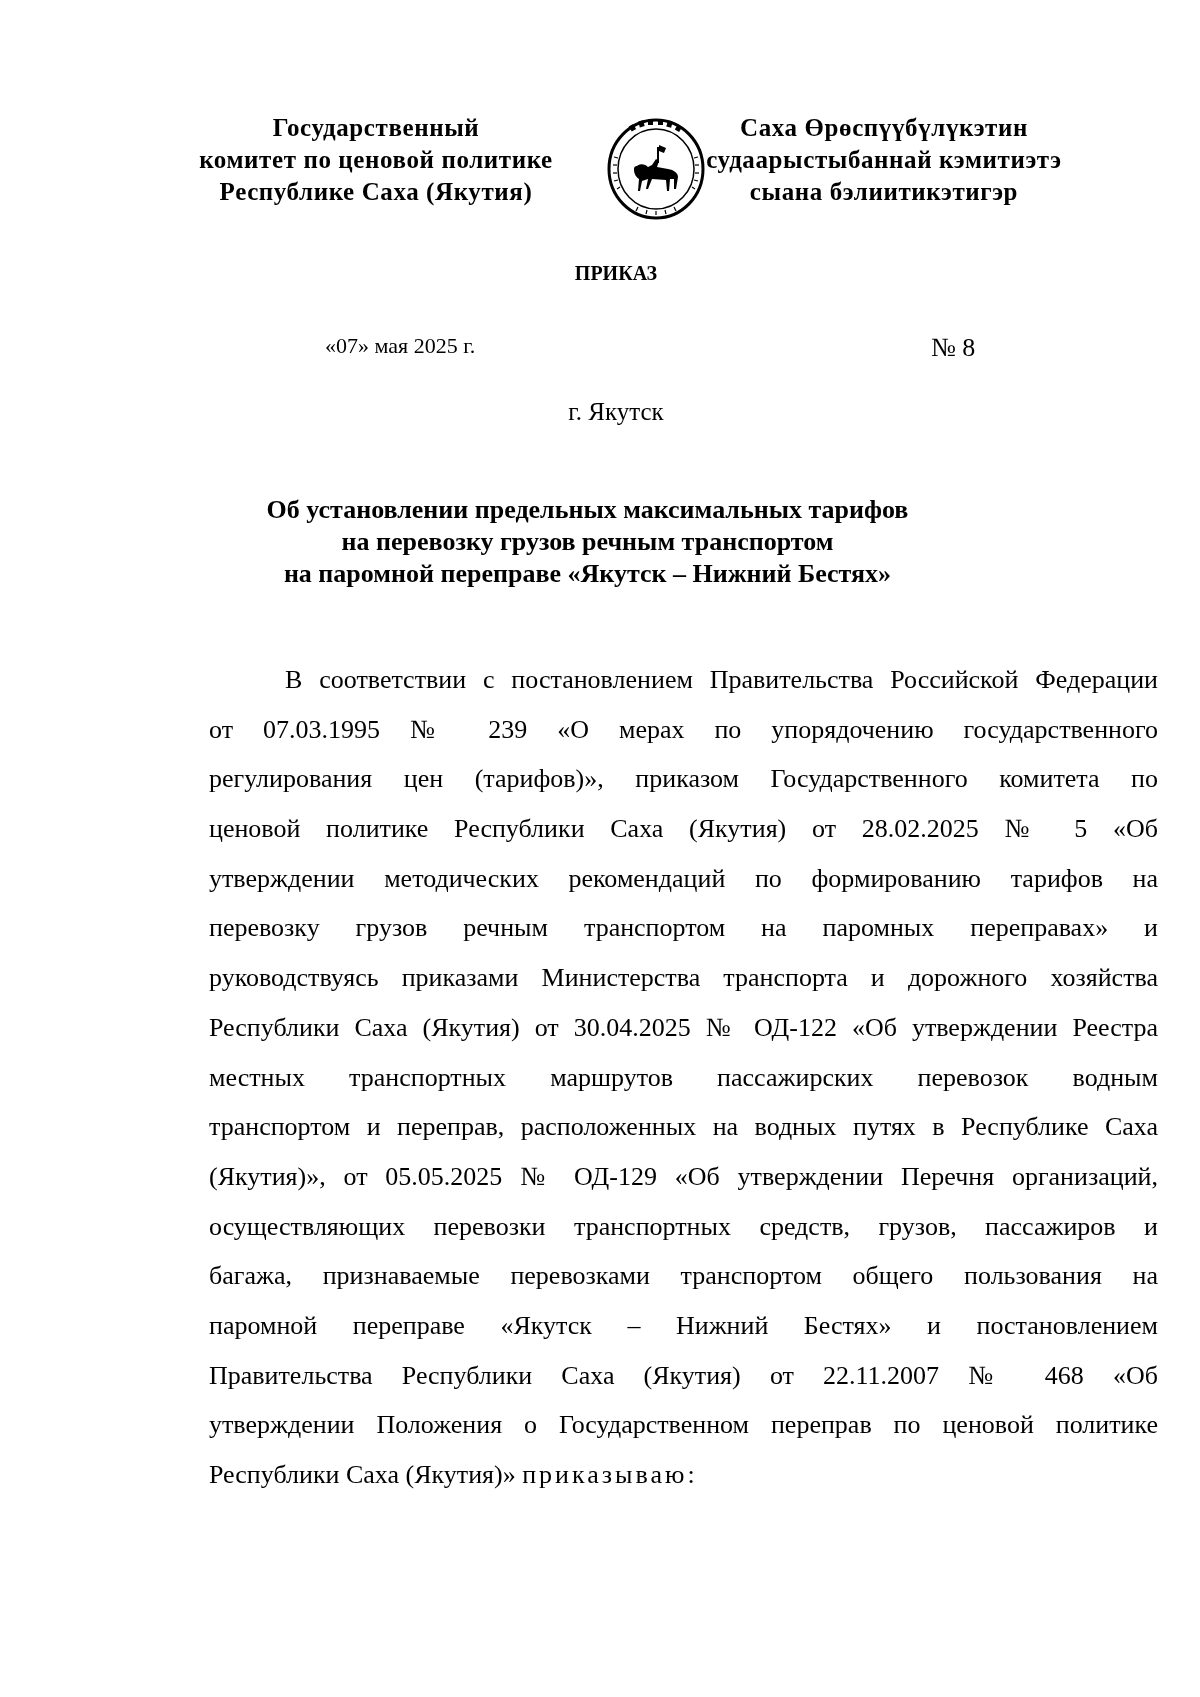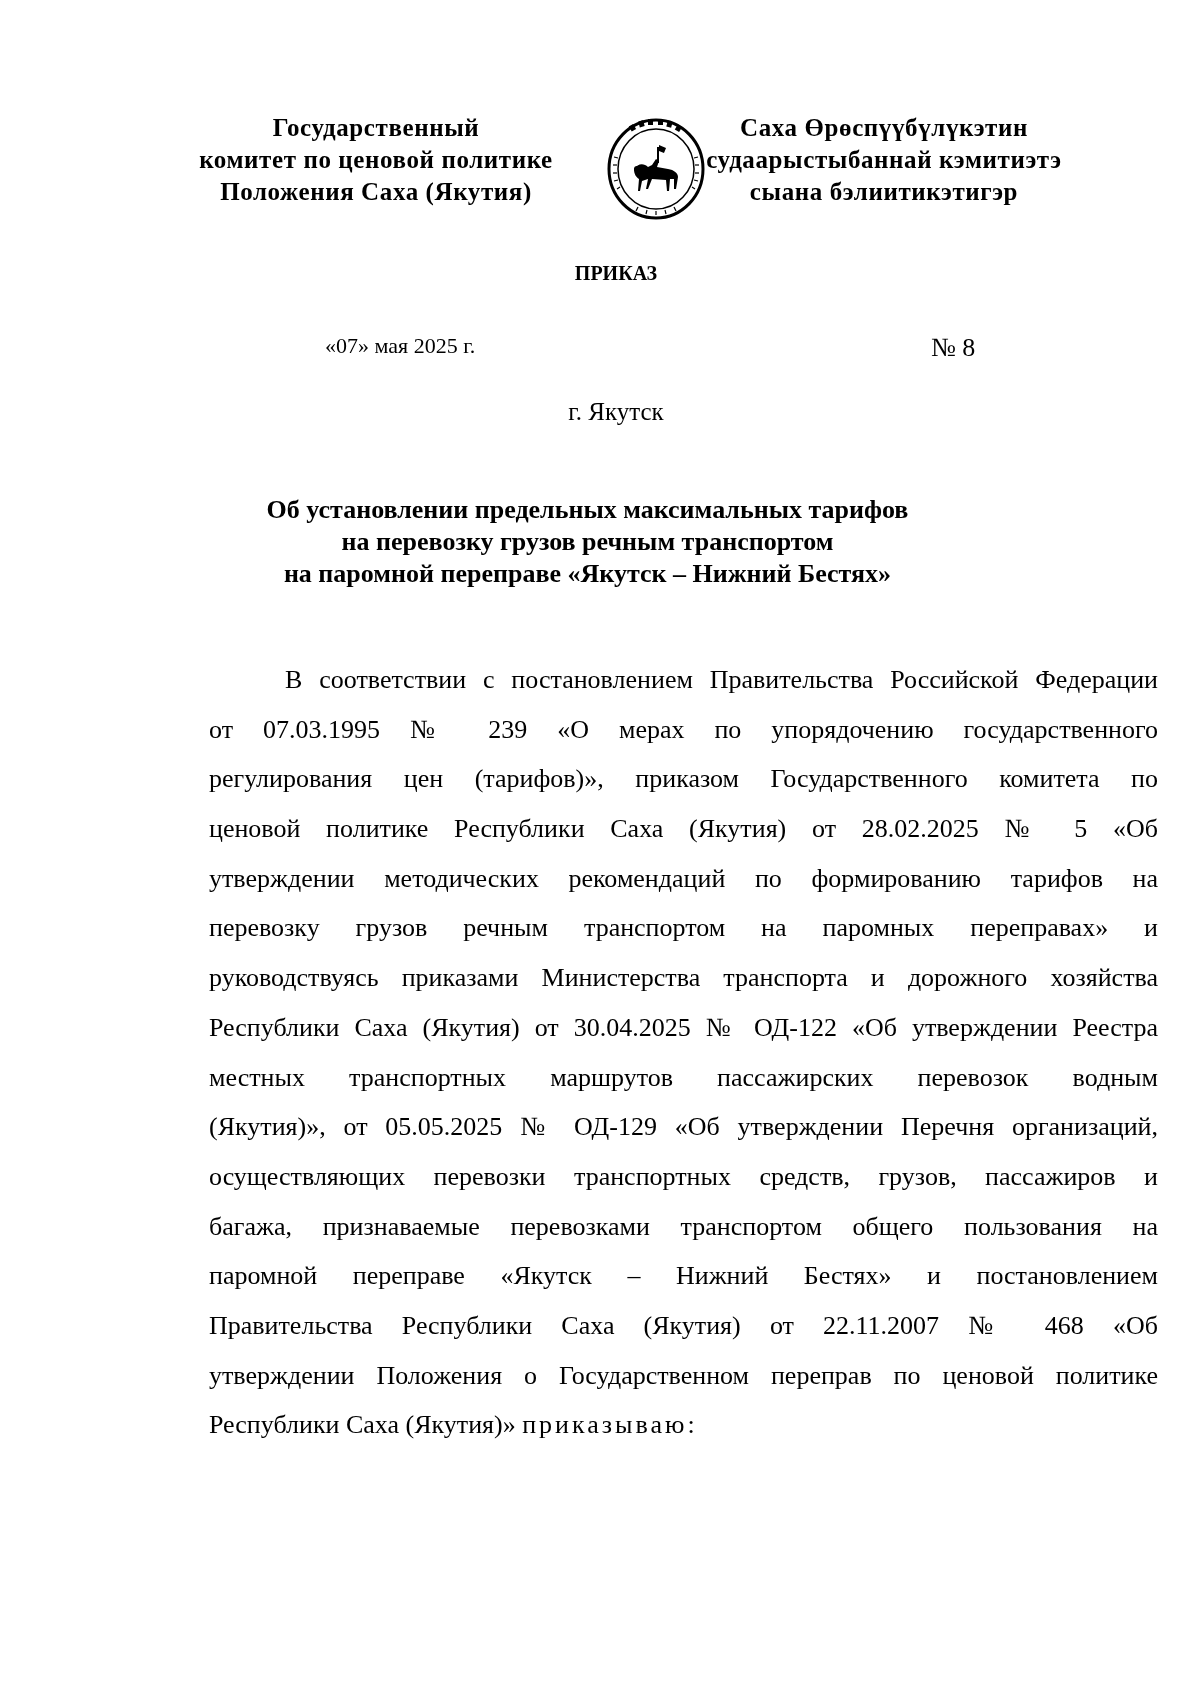--- a/index.html
+++ b/index.html
@@ -28,21 +28,21 @@
     .spaced { letter-spacing: 3px; }
   </style>
 </head>
 <body>
 
 <div class="page">
 
   <div class="hdr-left">
     <span class="hdr-line">Государственный</span>
     <span class="hdr-line">комитет по ценовой политике</span>
-    <span class="hdr-line">Положения Саха (Якутия)</span>
+    <span class="hdr-line">Республике Саха (Якутия)</span>
   </div>
 
   <div class="emblem">
     <svg width="100" height="104" viewBox="0 0 100 104">
       <ellipse cx="50" cy="52" rx="47" ry="49" fill="none" stroke="#000" stroke-width="3"></ellipse>
       <ellipse cx="50" cy="52" rx="38" ry="40" fill="none" stroke="#000" stroke-width="1.5"></ellipse>
 
       <g fill="#000">
         <rect x="24" y="8" width="5" height="6" transform="rotate(-30 26 11)"></rect>
         <rect x="33" y="4" width="5" height="6" transform="rotate(-15 35 7)"></rect>
@@ -99,20 +99,21 @@
   <div class="body-text">
     <span class="bl first">В соответствии с постановлением Правительства Российской Федерации</span>
     <span class="bl">от 07.03.1995 № 239 «О мерах по упорядочению государственного</span>
     <span class="bl">регулирования цен (тарифов)», приказом Государственного комитета по</span>
     <span class="bl">ценовой политике Республики Саха (Якутия) от 28.02.2025 № 5 «Об</span>
     <span class="bl">утверждении методических рекомендаций по формированию тарифов на</span>
     <span class="bl">перевозку грузов речным транспортом на паромных переправах» и</span>
     <span class="bl">руководствуясь приказами Министерства транспорта и дорожного хозяйства</span>
     <span class="bl">Республики Саха (Якутия) от 30.04.2025 № ОД-122 «Об утверждении Реестра</span>
     <span class="bl">местных транспортных маршрутов пассажирских перевозок водным</span>
+    <span class="bl">транспортом и переправ, расположенных на водных путях в Республике Саха</span>
     <span class="bl">(Якутия)», от 05.05.2025 № ОД-129 «Об утверждении Перечня организаций,</span>
     <span class="bl">осуществляющих перевозки транспортных средств, грузов, пассажиров и</span>
     <span class="bl">багажа, признаваемые перевозками транспортом общего пользования на</span>
     <span class="bl">паромной переправе «Якутск – Нижний Бестях» и постановлением</span>
     <span class="bl">Правительства Республики Саха (Якутия) от 22.11.2007 № 468 «Об</span>
     <span class="bl">утверждении Положения о Государственном переправ по ценовой политике</span>
     <span class="bl last"><span>Республики Саха (Якутия)» </span><span class="spaced">приказываю:</span></span>
   </div>
 
 </div>

